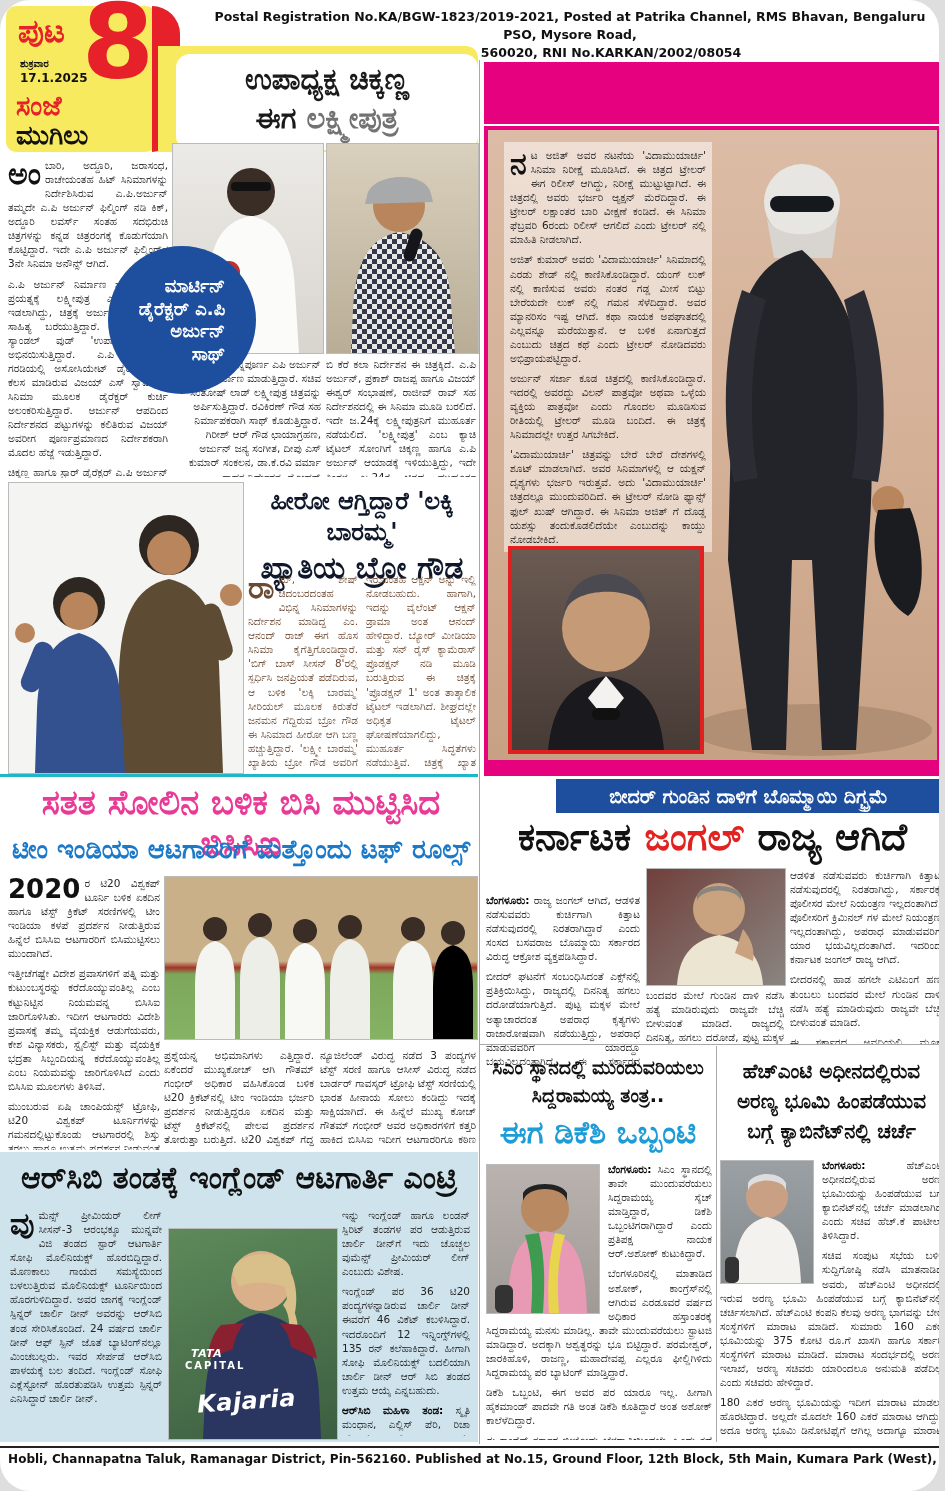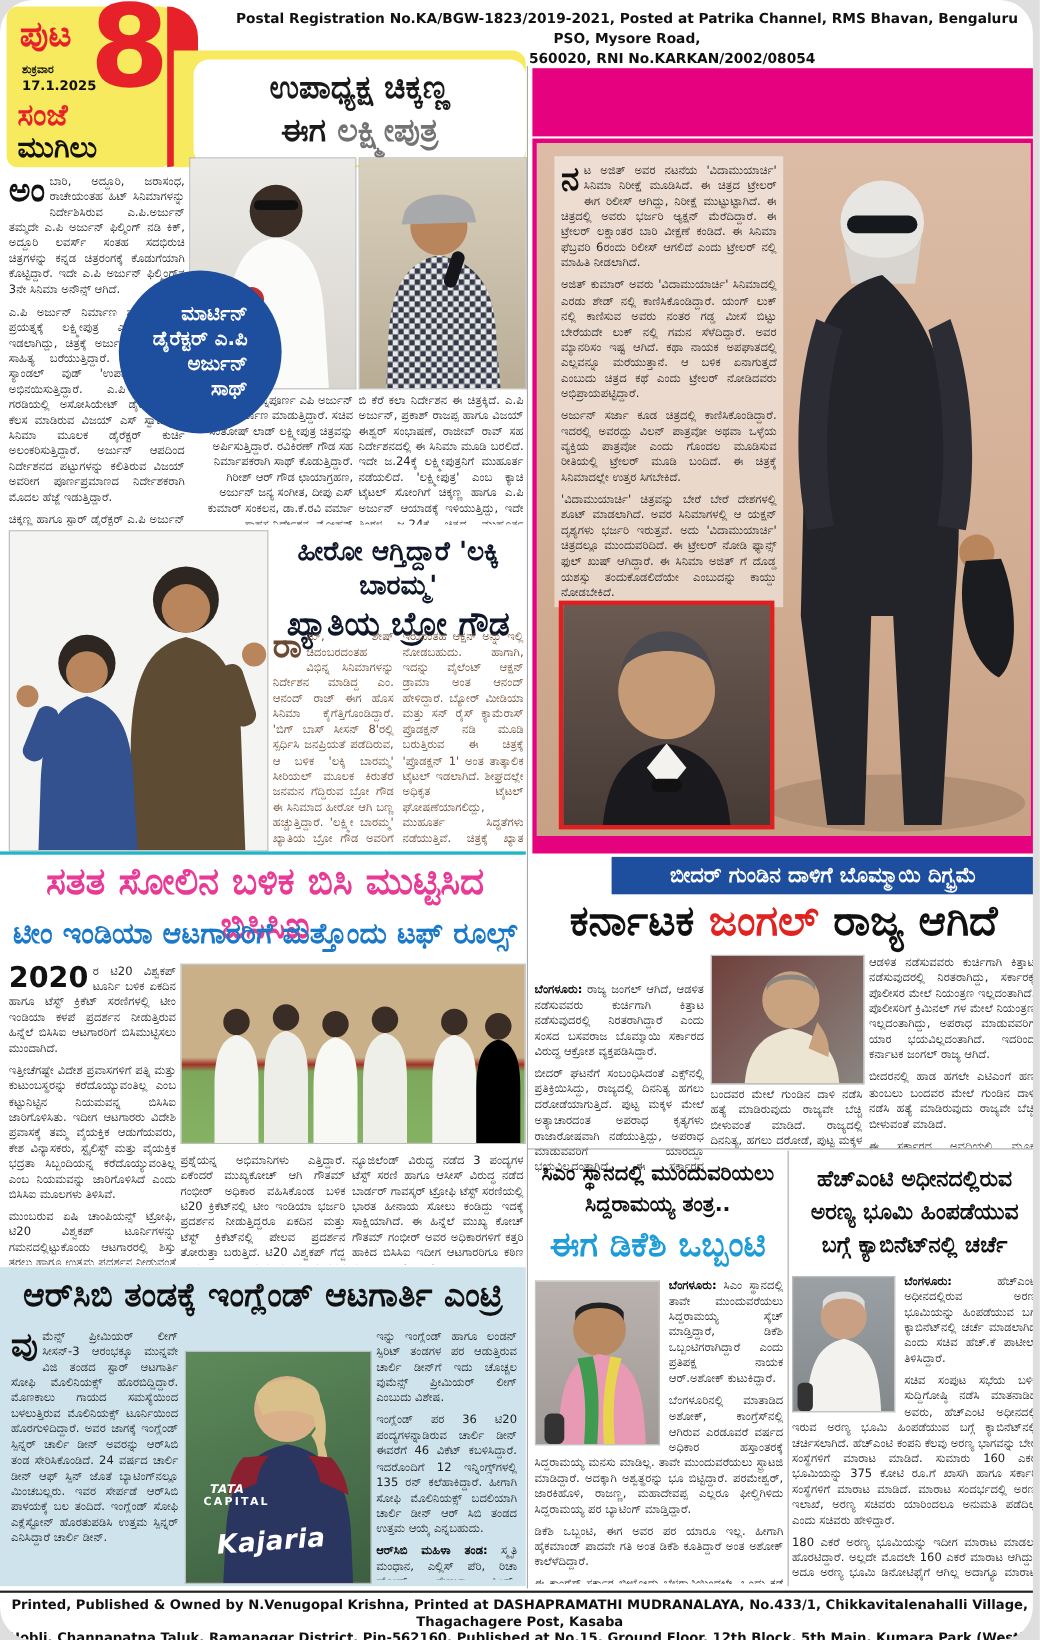--- a/index.html
+++ b/index.html
@@ -277,18 +277,17 @@
     <div class="jerseytxt" style="left:28px;top:158px;font-size:24px;font-style:italic;transform:rotate(-4deg);">Kajaria</div>
   </div>
   <div class="abs bodytxt" style="left:342px;top:1208px;width:128px;height:228px;">
     <p>ಇನ್ನು ಇಂಗ್ಲೆಂಡ್ ಹಾಗೂ ಲಂಡನ್ ಸ್ಪಿರಿಟ್ ತಂಡಗಳ ಪರ ಆಡುತ್ತಿರುವ ಚಾರ್ಲಿ ಡೀನ್‌ಗೆ ಇದು ಚೊಚ್ಚಲ ವುಮೆನ್ಸ್ ಪ್ರೀಮಿಯರ್ ಲೀಗ್ ಎಂಬುದು ವಿಶೇಷ.</p>
     <p>ಇಂಗ್ಲೆಂಡ್ ಪರ 36 ಟಿ20 ಪಂದ್ಯಗಳನ್ನಾಡಿರುವ ಚಾರ್ಲಿ ಡೀನ್ ಈವರೆಗೆ 46 ವಿಕೆಟ್ ಕಬಳಿಸಿದ್ದಾರೆ. ಇದರೊಂದಿಗೆ 12 ಇನ್ನಿಂಗ್ಸ್‌ಗಳಲ್ಲಿ 135 ರನ್ ಕಲೆಹಾಕಿದ್ದಾರೆ. ಹೀಗಾಗಿ ಸೋಫಿ ಮೊಲಿನಿಯಕ್ಸ್ ಬದಲಿಯಾಗಿ ಚಾರ್ಲಿ ಡೀನ್ ಆರ್ ಸಿಬಿ ತಂಡದ ಉತ್ತಮ ಆಯ್ಕೆ ಎನ್ನಬಹುದು.</p>
     <p><b class="runin">ಆರ್‌ಸಿಬಿ ಮಹಿಳಾ ತಂಡ:</b><span> ಸ್ಮೃತಿ ಮಂಧಾನ, ಎಲ್ಲಿಸ್ ಪೆರಿ, ರಿಚಾ ಘೋಷ್, ರೇಣುಕಾ ಸಿಂಗ್, ಜಾರ್ಜಿಯಾ ವೇರ್ಹ್ಯಾಮ್, ಸೋಫಿ ಡಿವೈನ್, ಕೇಟ್ ಕ್ರಾಸ್, ಸಬ್ಬಿನೇನಿ ಮೇಘನಾ, ಶ್ರೇಯಾಂಕಾ ಪಾಟೀಲ್, ಆಶಾ ಸೋಭಾನಾ, ಏಕ್ತಾ ಬಿಷ್ಟ್, ಕನಿಕಾ ಅಹುಜಾ, ಡೇನಿಯಲ್ ವ್ಯಾಟ್, ಪ್ರೇಮಾ ರಾವತ್, ಜೋಶಿತಾ ವಿಜೆ, ರಾಘವಿ ಬಿಸ್ತ್, ಜಾಗರವಿ ಪವಾರ್, ಚಾರ್ಲಿ ಡೀನ್.</span></p>
   </div>
 
   <div class="abs" style="left:0;top:1446px;width:945px;height:2px;background:#222;"></div>
   <div class="abs" style="left:0;top:1452px;width:945px;text-align:center;font-size:12px;font-weight:bold;color:#111;line-height:1.25;">
-    <div>Printed, Published &amp; Owned by N.Venugopal Krishna, Printed at DASHAPRAMATHI MUDRANALAYA, No.433/1, Chikkavitalenahalli Village, Thagachagere Post, Kasaba</div>
     <div>Hobli, Channapatna Taluk, Ramanagar District, Pin-562160. Published at No.15, Ground Floor, 12th Block, 5th Main, Kumara Park (West),</div>
 
   </div>
 
 </div>
 
 </body></html>

